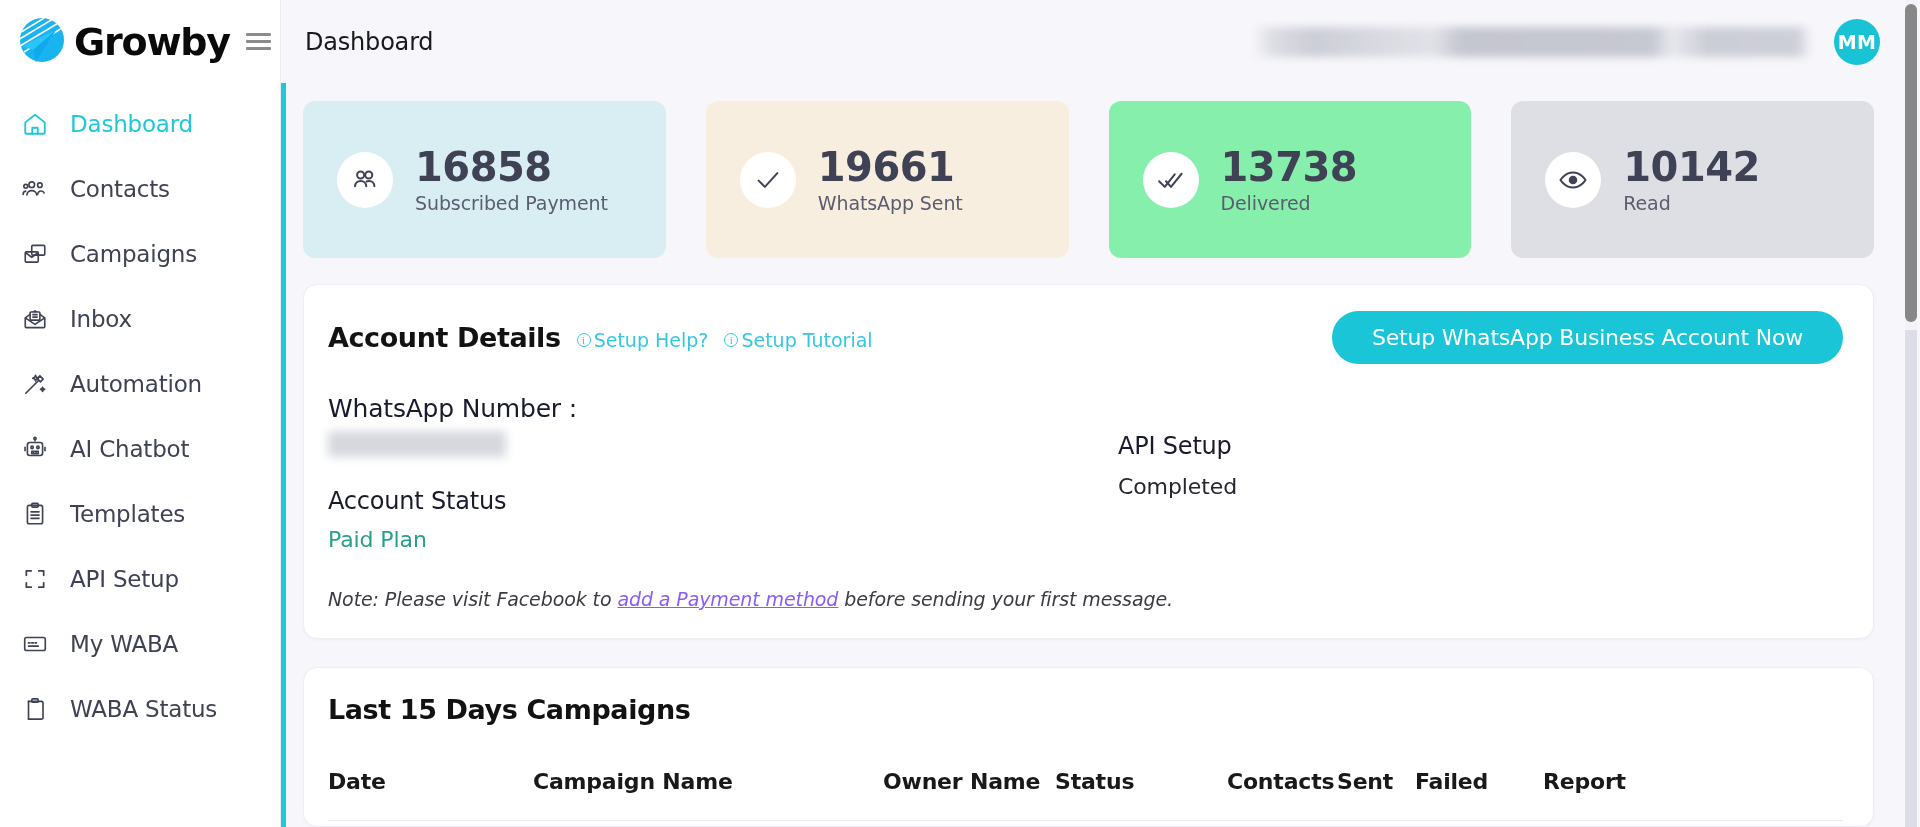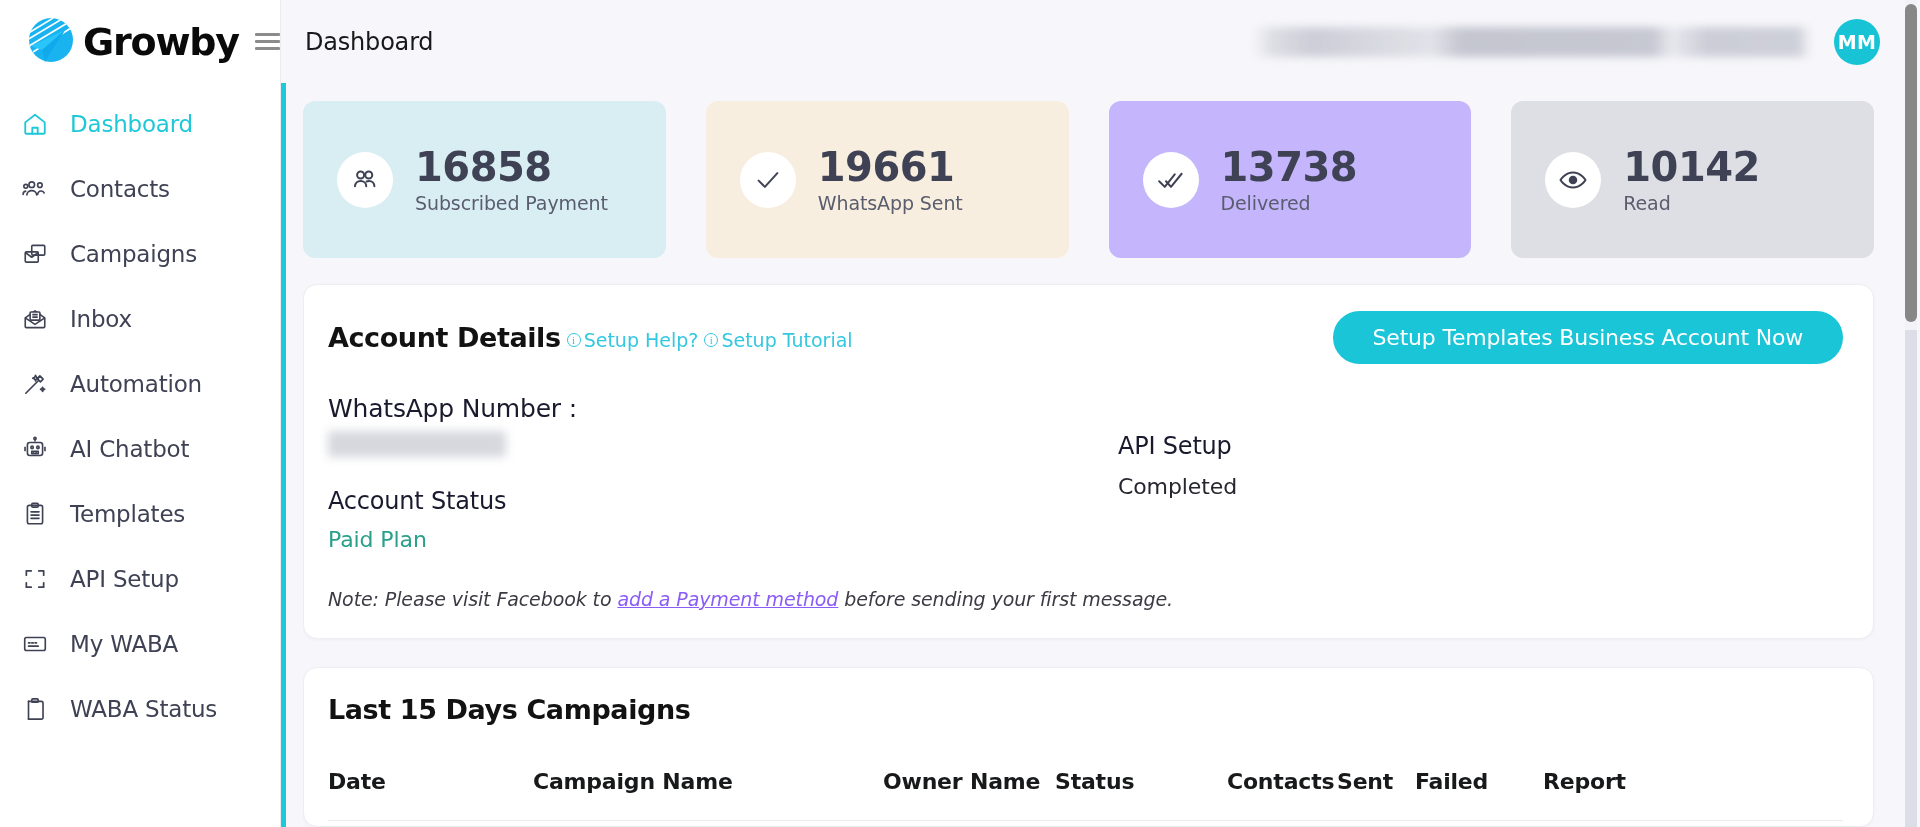--- a/index.html
+++ b/index.html
@@ -27,21 +27,21 @@
     background: #ffffff;
     border-right: 1px solid #e9ecef;
     position: relative;
     z-index: 5;
   }
 
   .brand-row {
     height: 83px;
     display: flex;
     align-items: center;
-    padding-left: 25px;
+    padding-left: 16px;
     gap: 6px;
   }
 
   .logo-mark {
     width: 52px;
     height: 52px;
     position: relative;
     flex: 0 0 auto;
   }
 
@@ -198,21 +198,21 @@
     flex: 1;
     height: 157px;
     border-radius: 12px;
     display: flex;
     align-items: center;
     gap: 22px;
     padding: 0 34px;
   }
   .stat-card.c1 { background: #d9eef3; }
   .stat-card.c2 { background: #f8eee0; }
-  .stat-card.c3 { background: #c4b5fd; }
+  .stat-card.c3 { background: #86efac; }
   .stat-card.c4 { background: #dedfe4; }
 
   .stat-icon {
     width: 56px;
     height: 56px;
     min-width: 56px;
     border-radius: 50%;
     background: #ffffff;
     display: flex;
     align-items: center;
@@ -248,21 +248,21 @@
 
   .panel-head {
     display: flex;
     align-items: center;
     justify-content: space-between;
   }
 
   .panel-title-row {
     display: flex;
     align-items: baseline;
-    gap: 6px;
+    gap: 16px;
   }
 
   .panel-title {
     font-size: 27px;
     font-weight: 700;
     color: #121212;
     letter-spacing: -0.4px;
     font-family: "DejaVu Sans", sans-serif;
   }
 
@@ -676,21 +676,21 @@
               <span class="panel-title">Account Details</span>
               <span class="help-link">
                 <span class="info-circle"></span>
                 <span>Setup Help?</span>
               </span>
               <span class="help-link">
                 <span class="info-circle"></span>
                 <span>Setup Tutorial</span>
               </span>
             </div>
-            <button class="cta-btn">Setup Templates Business Account Now</button>
+            <button class="cta-btn">Setup WhatsApp Business Account Now</button>
           </div>
 
           <div class="details-grid">
             <div class="col-left">
               <div class="field-label">WhatsApp Number :</div>
               <div class="blur-value"></div>
               <div class="field-label-sm row-gap-1">Account Status</div>
               <div class="status-ok row-gap-2">Paid Plan</div>
             </div>
             <div class="col-right">

